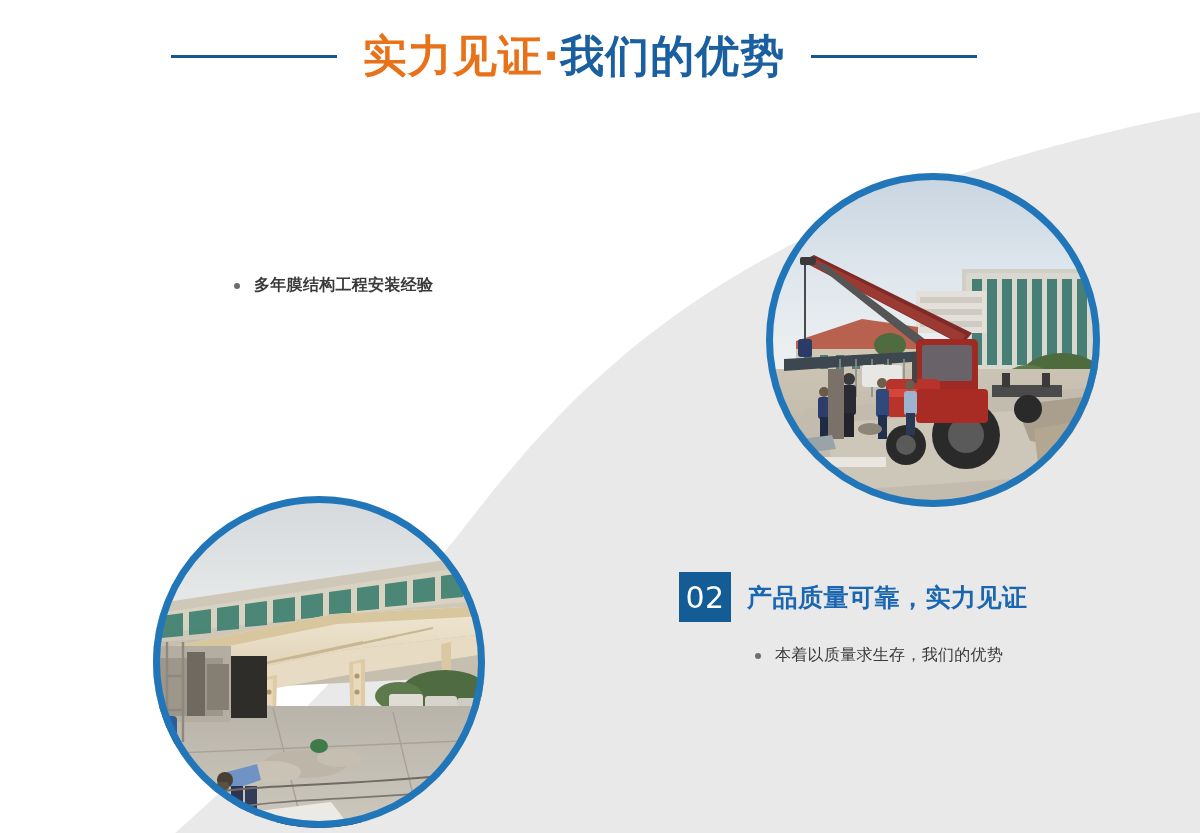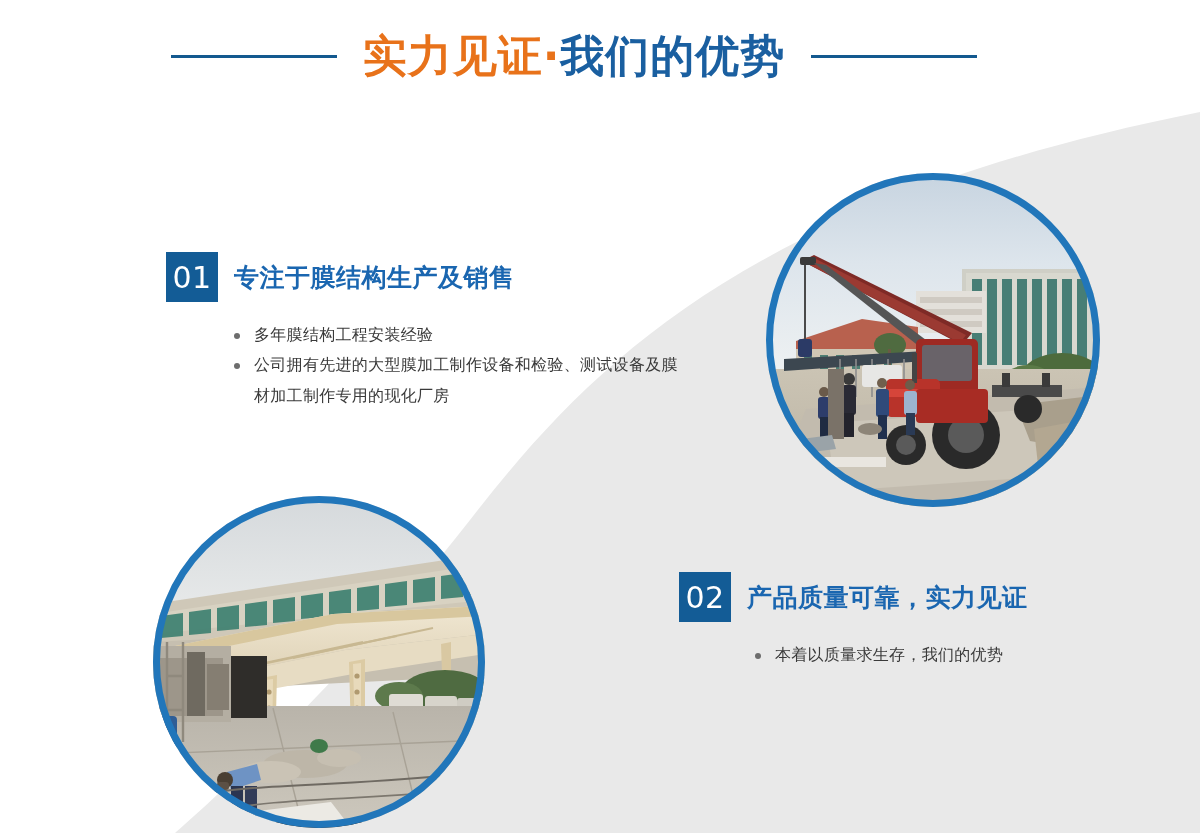--- a/index.html
+++ b/index.html
@@ -116,21 +116,21 @@
     position: absolute;
     left: 2px;
     top: 13px;
     width: 6px;
     height: 6px;
     border-radius: 50%;
     background: #6d6d6d;
   }
 
   #block-01 { top: 252px; left: 166px; }
-  #block-01 .bullets { margin-left: 66px; }
+  #block-01 .bullets { margin-left: 66px; font-weight: bold; }
   #block-01 .bullets li { max-width: 430px; }
 
   #block-02 { top: 572px; left: 679px; }
   #block-02 .bullets { margin-left: 74px; }
 
   
   .photo-circle {
     position: absolute;
     border-radius: 50%;
     z-index: 4;
@@ -429,27 +429,22 @@
       <polygon points="96,316 178,306 198,332 104,332" fill="#eceae4"></polygon>
 
       <rect x="62" y="318" width="22" height="8" fill="#d8c23f"></rect>
 
       <rect x="78" y="326" width="150" height="8" fill="#1c1c1c"></rect>
     </svg>
   </div>
   <div class="photo-ring" id="photo-2-ring"></div>
 
   <div class="block" id="block-01">
-    <div class="block-head">
-      <div class="badge">01</div>
-      <div class="block-title">专注于膜结构生产及销售</div>
-    </div>
     <ul class="bullets">
       <li>多年膜结构工程安装经验</li>
-      <li>公司拥有先进的大型膜加工制作设备和检验、测试设备及膜材加工制作专用的现化厂房</li>
     </ul>
   </div>
 
   <div class="block" id="block-02">
     <div class="block-head">
       <div class="badge">02</div>
       <div class="block-title">产品质量可靠，实力见证</div>
     </div>
     <ul class="bullets">
       <li>本着以质量求生存，我们的优势</li>

